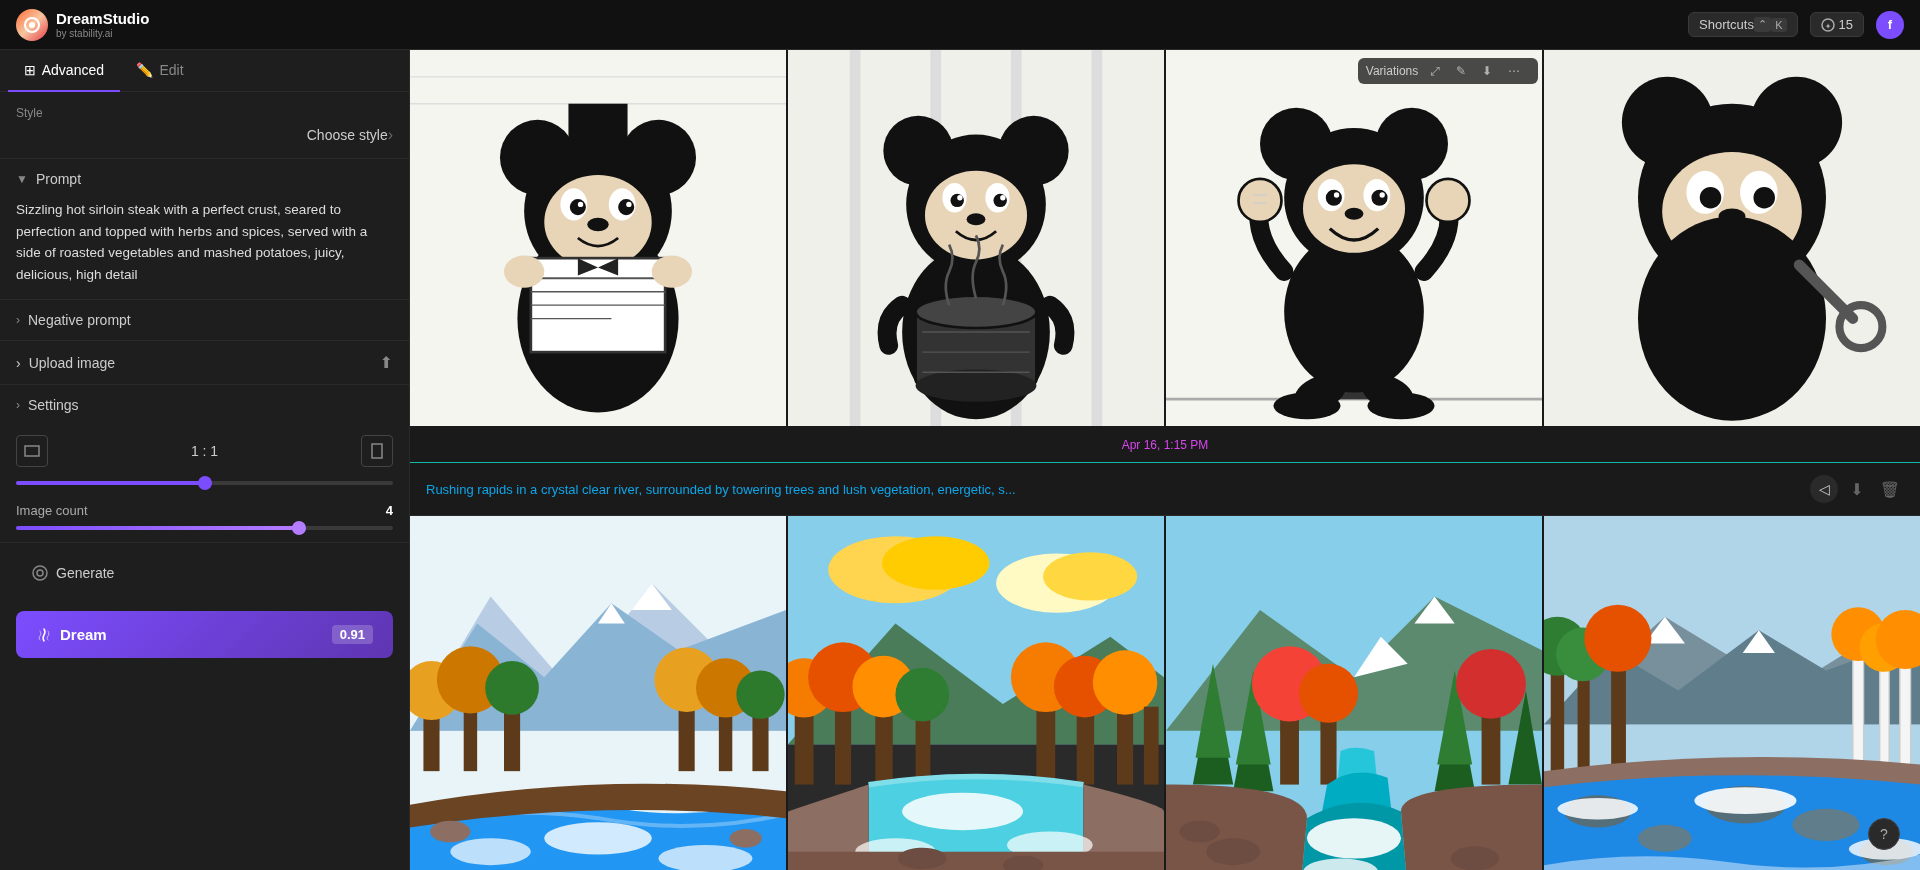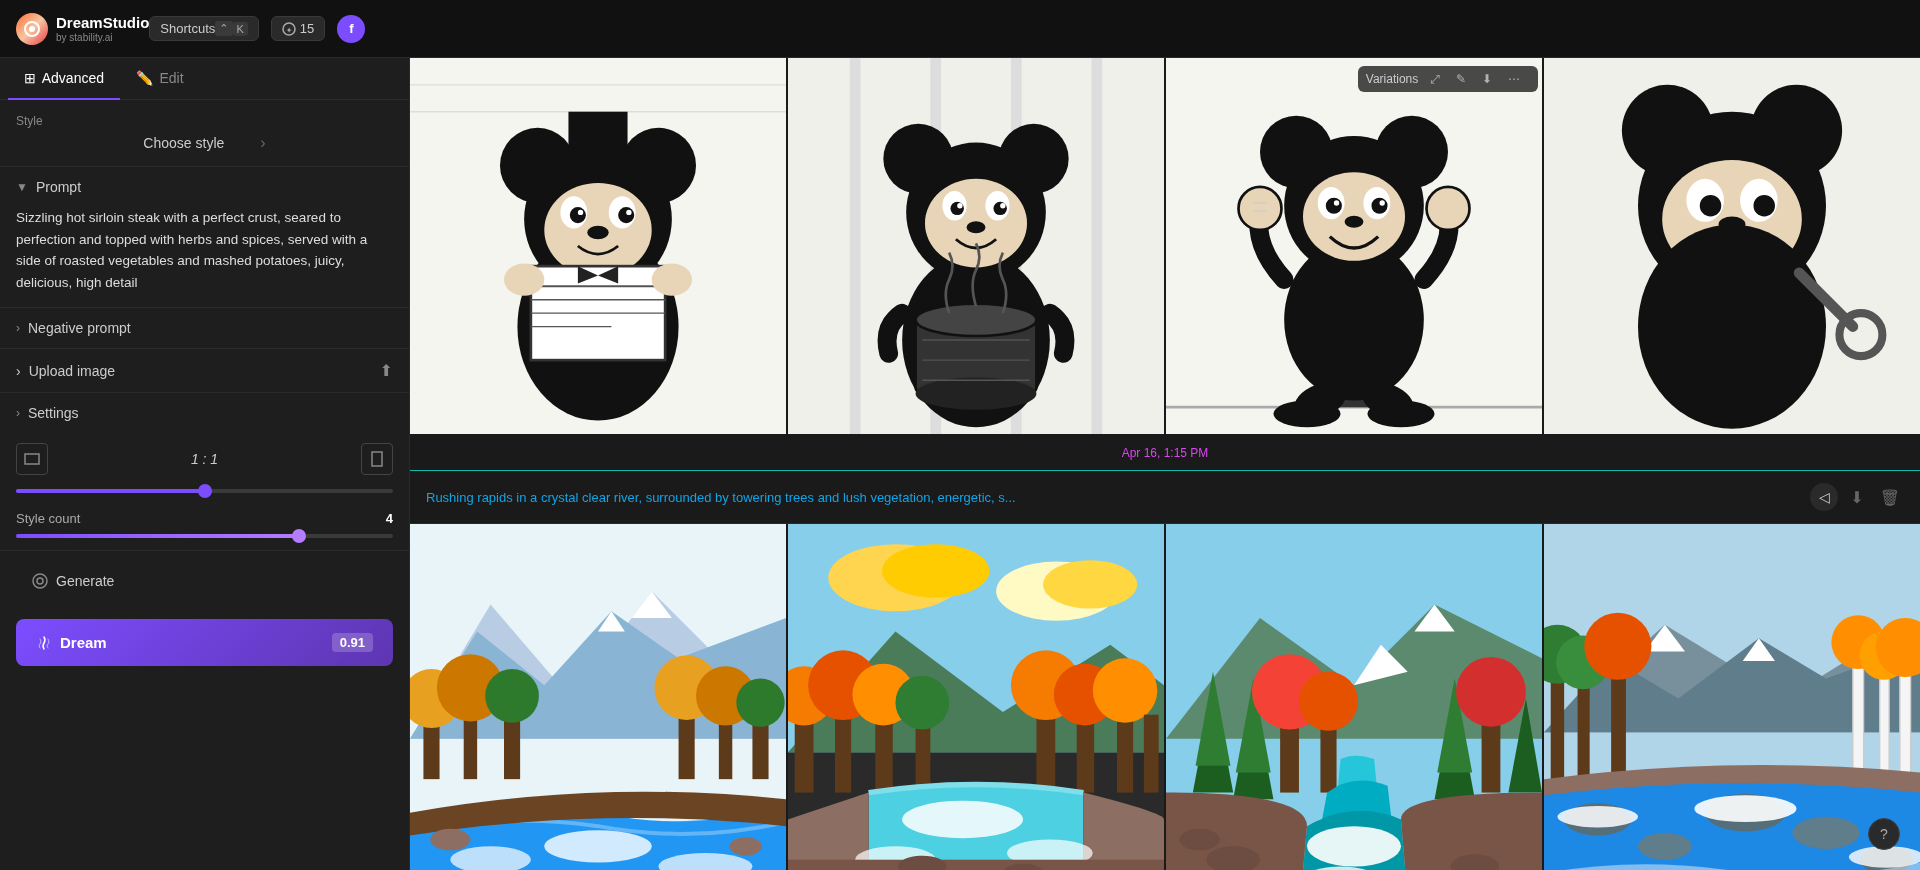--- a/index.html
+++ b/index.html
@@ -10,24 +10,24 @@
       height: 870px;
       overflow: hidden;
       display: flex;
       flex-direction: column;
     }
 
     
     .header {
       background: #111;
       border-bottom: 1px solid #2a2a2a;
-      height: 58px;
-      display: flex;
-      align-items: center;
-      justify-content: flex-start;
+      height: 50px;
+      display: flex;
+      align-items: center;
+      justify-content: space-between;
       padding: 0 16px;
       flex-shrink: 0;
     }
     .header-left {
       display: flex;
       align-items: center;
       gap: 8px;
     }
     .logo-circle {
       width: 32px;
@@ -145,25 +145,24 @@
       border-bottom: 1px solid #2a2a2a;
     }
     .style-label {
       font-size: 12px;
       color: #888;
       margin-bottom: 6px;
     }
     .style-selector {
       display: flex;
       align-items: center;
-      justify-content: center;
+      justify-content: flex-end;
       cursor: pointer;
       color: #ccc;
       font-size: 14px;
-      gap: 36px;
     }
     .chevron-right {
       color: #666;
       font-size: 16px;
     }
 
     
     .prompt-section {
       border-bottom: 1px solid #2a2a2a;
     }
@@ -236,21 +235,20 @@
       align-items: center;
       justify-content: center;
       color: #888;
       font-size: 14px;
     }
     .ar-value {
       flex: 1;
       text-align: center;
       font-size: 14px;
       color: #ccc;
-      font-style: italic;
     }
     .ar-slider-container {
       padding: 0 16px 10px 16px;
     }
     .ar-slider {
       width: 100%;
       position: relative;
       height: 4px;
       background: #3a3a3a;
       border-radius: 2px;
@@ -592,21 +590,21 @@
       </div>
       <div class="ar-slider-container">
         <div class="ar-slider">
           <div class="ar-slider-fill"></div>
           <div class="ar-slider-thumb"></div>
         </div>
       </div>
 
       <div class="image-count-row">
         <div class="image-count-label">
-          <span>Style count</span>
+          <span>Image count</span>
           <span class="image-count-value">4</span>
         </div>
         <div class="count-slider">
           <div class="count-slider-fill"></div>
           <div class="count-slider-thumb"></div>
         </div>
       </div>
     </div>
 
     <div class="advanced-section">

